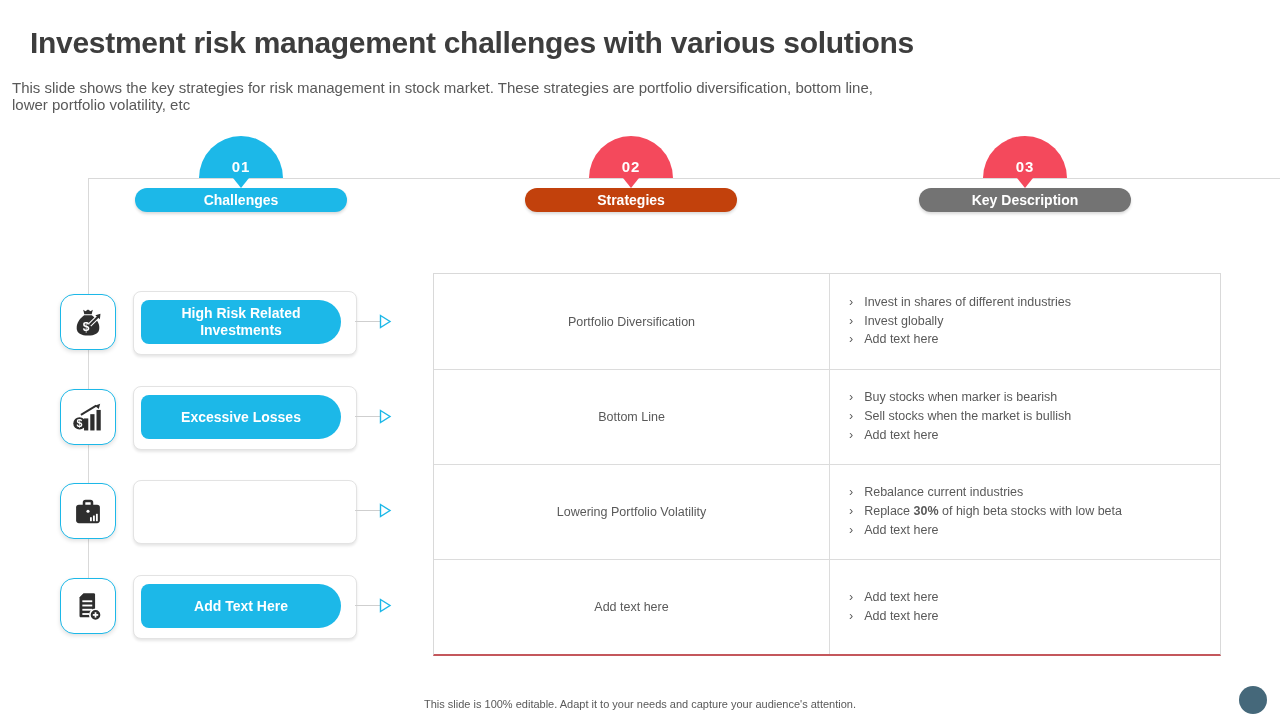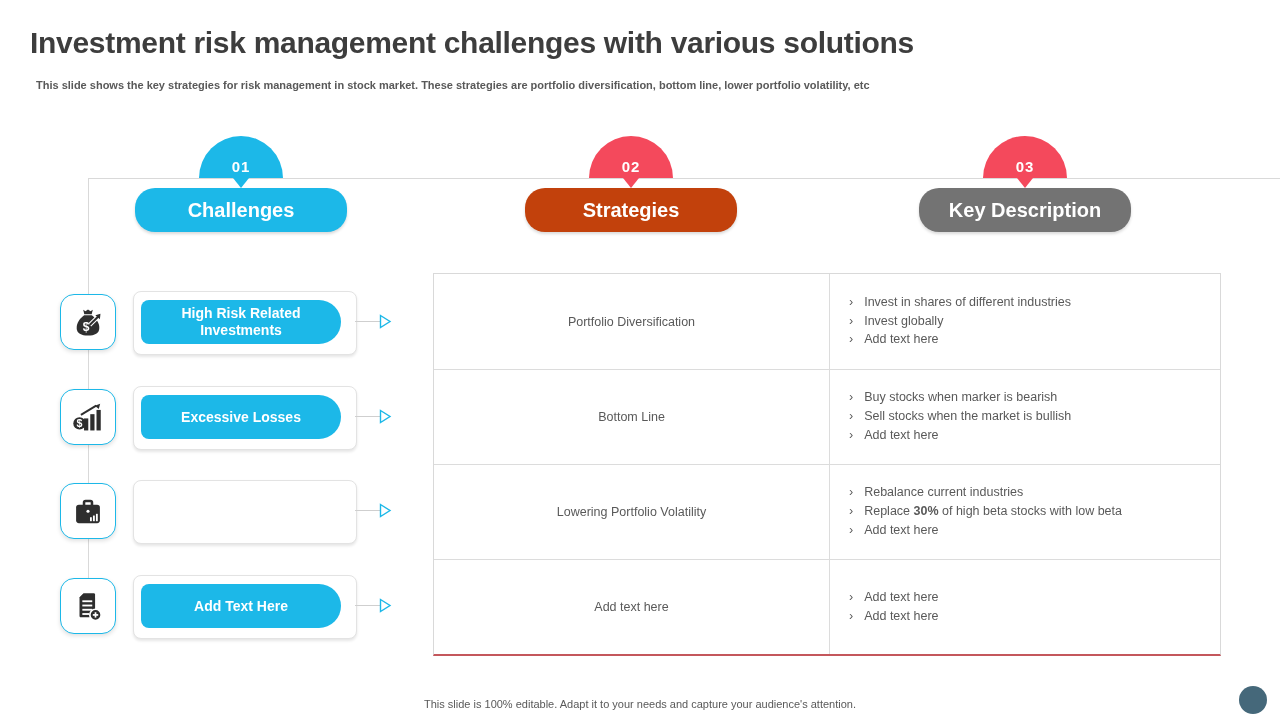--- a/index.html
+++ b/index.html
@@ -4,33 +4,33 @@
 <style>
   html,body{margin:0;padding:0;background:#fff;}
   .slide{
     position:relative;width:1280px;height:720px;background:#fff;overflow:hidden;
     font-family:"Liberation Sans",sans-serif;
     --blue:#1CB8E8;--red:#F4495C;--title:#3D3D3D;--body:#595959;
     --line:#D9D9D9;--tred:#C4575C;--icon:#2E2E2E;--corner:#45687A;
   }
   .title{position:absolute;left:30px;top:26px;width:1120px;font-size:30px;font-weight:bold;
     color:var(--title);letter-spacing:-0.3px;}
-  .subtitle{position:absolute;left:36px;top:79px;width:900px;font-size:11px;color:var(--body);font-weight:bold;}
+  .subtitle{position:absolute;left:12px;top:79px;width:900px;font-size:15px;color:var(--body);}
   .hline{position:absolute;left:88px;top:178px;right:0;height:1px;background:var(--line);}
   .vline{position:absolute;left:88px;top:178px;width:1px;height:428px;background:var(--line);}
 
   
   .col-head{position:absolute;top:136px;width:212px;}
   .semi{width:84px;height:42px;margin:0 auto;border-radius:84px 84px 0 0;
     display:flex;align-items:flex-end;justify-content:center;padding-bottom:3px;box-sizing:border-box;text-align:right;}
   .num{color:#fff;font-weight:bold;font-size:15px;letter-spacing:1px;}
   .notch{position:absolute;top:42px;left:50%;margin-left:-8px;width:0;height:0;
     border-left:8px solid transparent;border-right:8px solid transparent;border-top:10px solid #000;}
-  .head-pill{margin-top:10px;height:44px;border-radius:20px;display:flex;align-items:center;
-    justify-content:center;color:#fff;font-weight:bold;font-size:20px;
+  .head-pill{margin-top:10px;height:24px;border-radius:20px;display:flex;align-items:center;
+    justify-content:center;color:#fff;font-weight:bold;font-size:14px;
     box-shadow:0 2px 3px rgba(0,0,0,0.15);}
 
   
   .challenge{position:absolute;left:60px;width:335px;height:62px;}
   .icon-box{position:absolute;left:0;top:3px;width:56px;height:56px;box-sizing:border-box;
     border:1.5px solid var(--blue);border-radius:14px;background:#fff;
     display:flex;align-items:center;justify-content:center;box-shadow:0 2px 4px rgba(0,0,0,0.12);}
   .icon-box svg{width:34px;height:34px;}
   .chal-card{position:absolute;left:73px;top:0;width:222px;height:62px;background:#fff;
     border:1px solid #E3E3E3;border-radius:8px;box-shadow:0 2px 3px rgba(0,0,0,0.10);}

